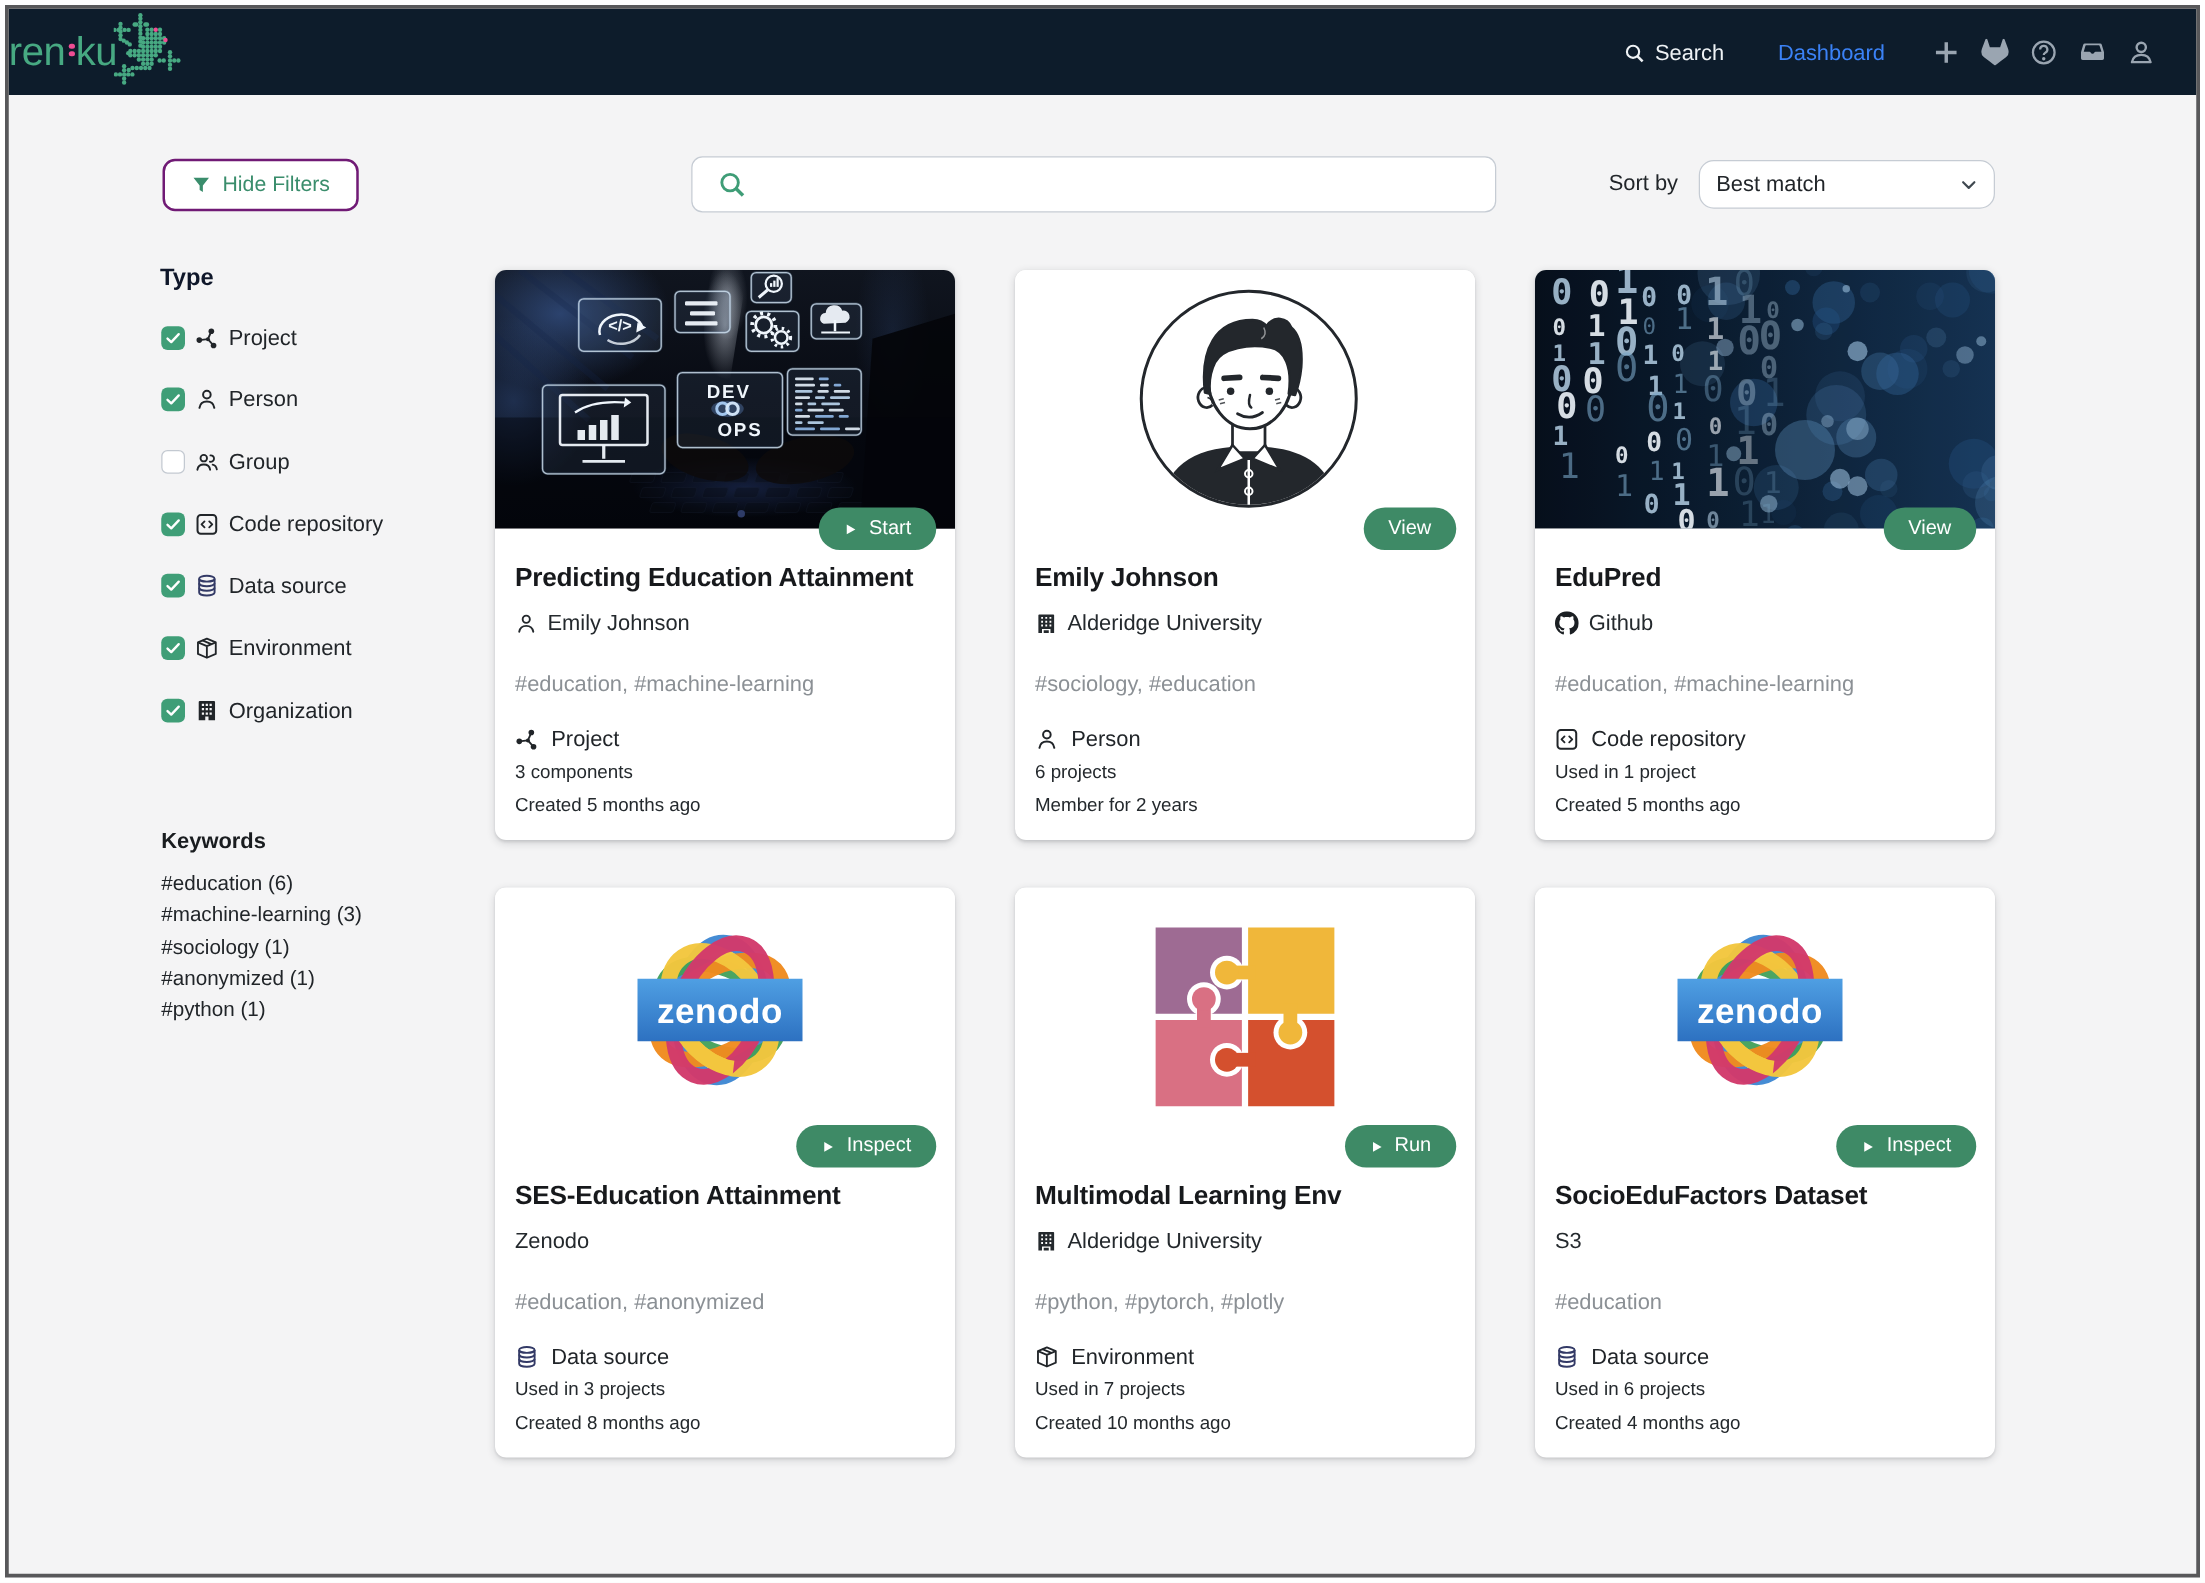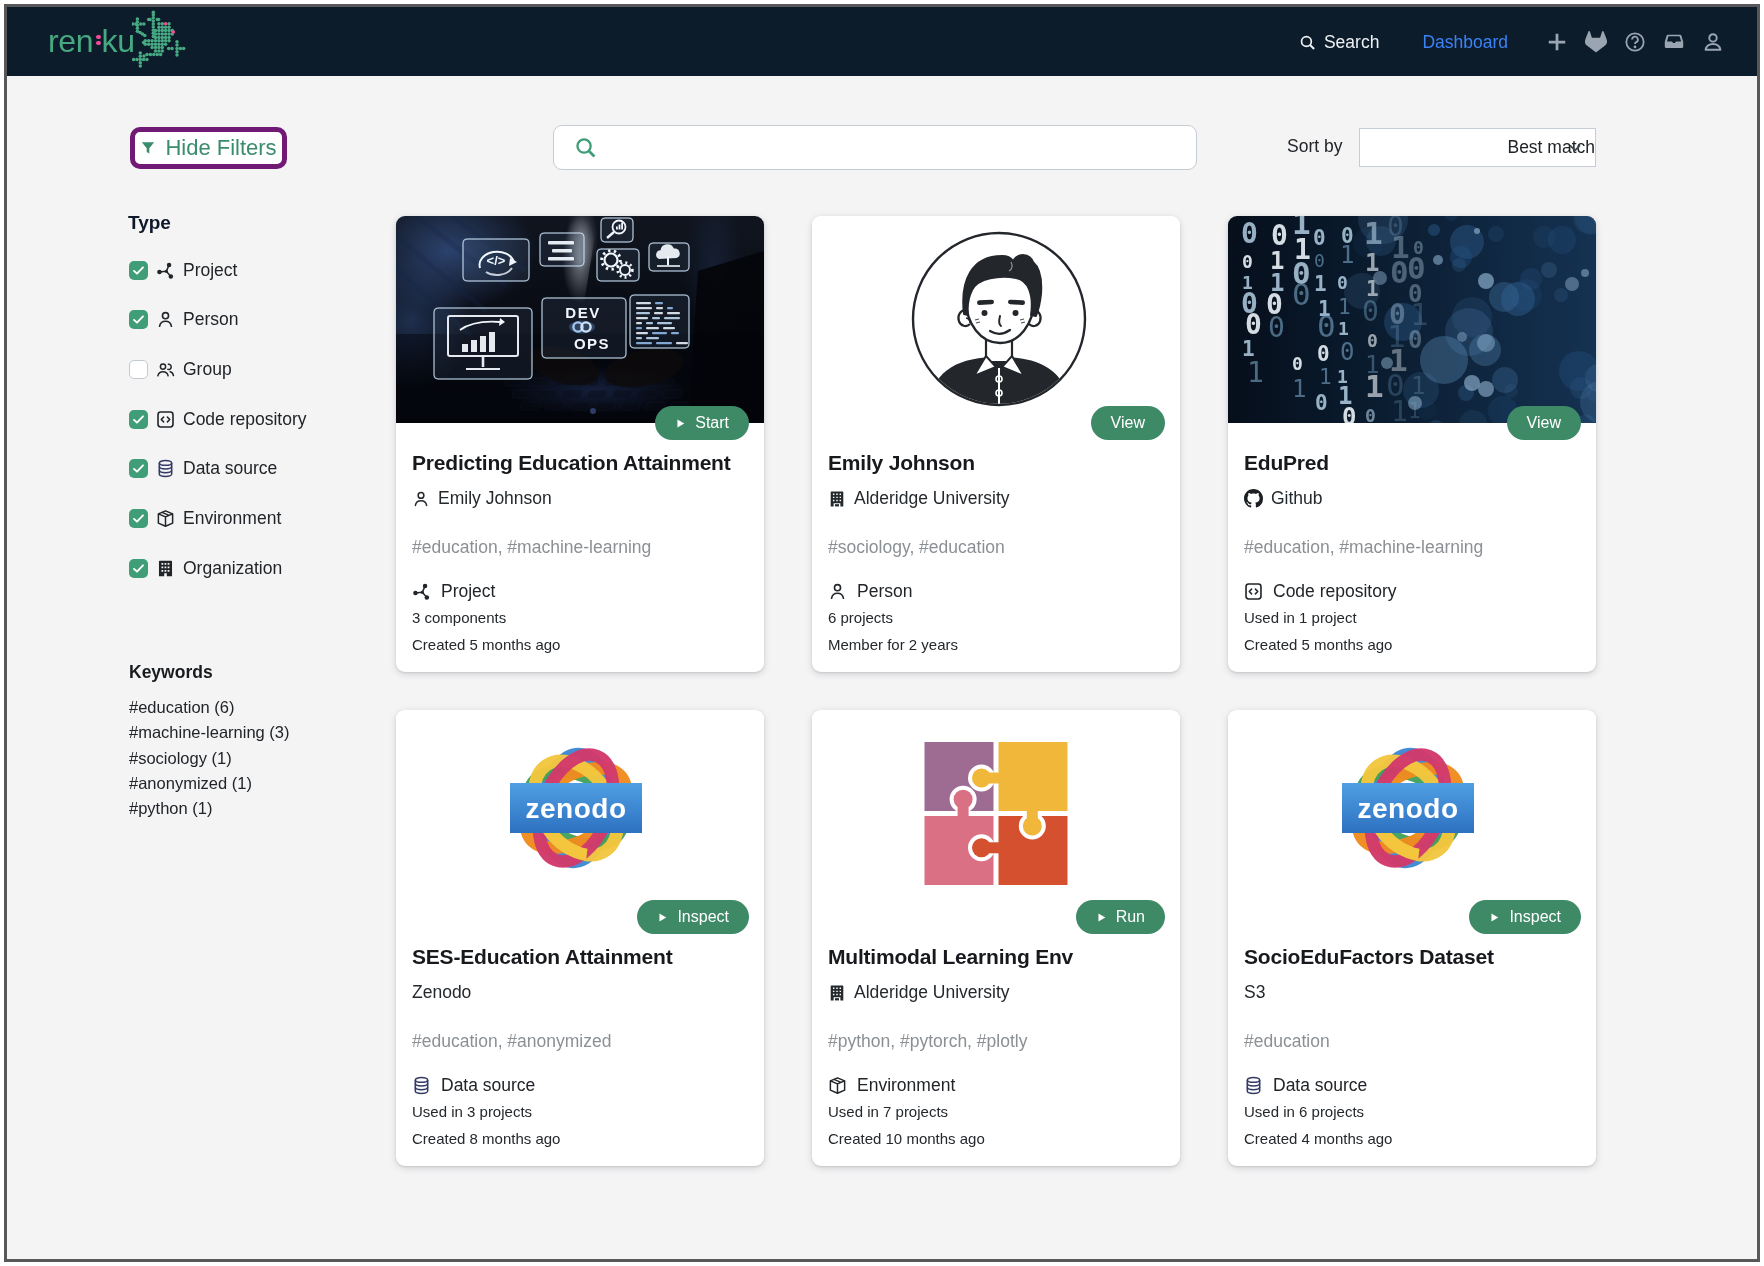--- a/index.html
+++ b/index.html
@@ -5,48 +5,48 @@
 <style>
 * { margin:0; padding:0; box-sizing:border-box; }
 html,body { width:1764px; height:1266px; overflow:hidden; background:#ffffff;
   font-family:"Liberation Sans","DejaVu Sans",sans-serif; }
 .stage { position:absolute; left:0; top:0; width:1764px; height:1266px; }
 .canvas { position:absolute; left:4px; top:4px; right:4px; bottom:4px; background:#f4f4f5; }
 .frame { position:absolute; left:4px; top:4px; right:4px; bottom:4px; border:3px solid #58585a; pointer-events:none; z-index:90; }
 
 .navbar { position:absolute; left:7px; top:7px; width:1750px; height:69px; background:#0d1c2b;
   display:flex; align-items:center; z-index:5; }
-.brand { display:flex; align-items:center; margin-left:41px; cursor:pointer; }
+.brand { display:flex; align-items:center; cursor:pointer; }
 .brand-text { font-size:32px; font-weight:400; color:#47a982; letter-spacing:-0.3px; display:flex; align-items:baseline; }
 .brand-dots { display:inline-flex; flex-direction:column; gap:1.8px; margin:0 1px 0 3px; transform:translateY(-13px); }
 .brand-dots i { width:4.2px; height:4.2px; border-radius:50%; background:#ee4d93; display:block; }
 .gecko { margin-left:-3px; margin-top:-6px; }
 .nav-right { margin-left:auto; display:flex; align-items:flex-end; margin-right:33px; }
 .nav-search { display:flex; align-items:center; gap:8px; color:#eef2f5; font-size:17.5px; cursor:pointer; }
 .nav-search .ic { width:17px; height:17px; }
 .nav-dashboard { color:#3b82f6; font-size:17.5px; margin-left:43px; cursor:pointer; }
 .nav-icons { display:flex; align-items:center; gap:17px; margin-left:38px; color:#9aa5b1; }
 .nav-icons .ic { width:22px; height:22px; cursor:pointer; }
 .ic { display:inline-block; }
 .ic svg { display:block; width:100%; height:100%; }
 
 
 .btn-hide-filters { position:absolute; left:130px; top:127px; width:157px; height:42px; background:#ffffff;
-  border:5px solid #701a75; border-radius:10px; display:flex; align-items:center; justify-content:center; gap:9px;
-  color:#3a8d6c; font-size:22px; cursor:pointer; z-index:6; }
+  border:2px solid #701a75; border-radius:10px; display:flex; align-items:center; justify-content:center; gap:9px;
+  color:#3a8d6c; font-size:17px; cursor:pointer; z-index:6; }
 .btn-hide-filters .ic { width:16px; height:16px; }
 .search-box { position:absolute; left:553px; top:125px; width:644px; height:45px; background:#fff;
   border:1px solid #c6ccd4; border-radius:9px; display:flex; align-items:center; z-index:6; }
 .search-box .ic { width:23px; height:23px; margin-left:20px; color:#3f9d77; }
 .search-input { border:none; outline:none; font-size:17.5px; color:#212529; margin-left:17px; width:520px;
   font-family:inherit; background:transparent; }
 .sort-label { position:absolute; left:1287px; top:136px; font-size:17.5px; color:#212529; z-index:6; }
 .sort-select { position:absolute; left:1359px; top:128px; width:237px; height:39px; background:#fff;
-  border:1px solid #c6ccd4; border-radius:0; display:flex; align-items:center; font-size:17.5px; color:#212529;
-  padding-left:13px; cursor:pointer; z-index:6;justify-content:flex-end; }
+  border:1px solid #c6ccd4; border-radius:12px; display:flex; align-items:center; font-size:17.5px; color:#212529;
+  padding-left:13px; cursor:pointer; z-index:6; }
 .sort-select .ic { position:absolute; right:12px; width:16px; height:16px; color:#3f4850; }
 
 
 .type-heading { position:absolute; left:128px; top:212px; font-size:19px; font-weight:700; color:#0f172a; }
 .type-rows { position:absolute; left:129px; top:258px; width:230px; }
 .type-row { position:absolute; left:0; height:24px; display:flex; align-items:center; cursor:pointer; }
 .cbx { width:19px; height:19px; border-radius:5px; background:#3f9e77; flex:0 0 auto; display:flex; align-items:center; justify-content:center; }
 .cbx.unchecked { background:#fff; border:1.5px solid #c3c9d1; }
 .cbx .ic { width:15px; height:15px; }
 .type-row .ticon { width:19px; height:19px; margin-left:8px; color:#212529; }

